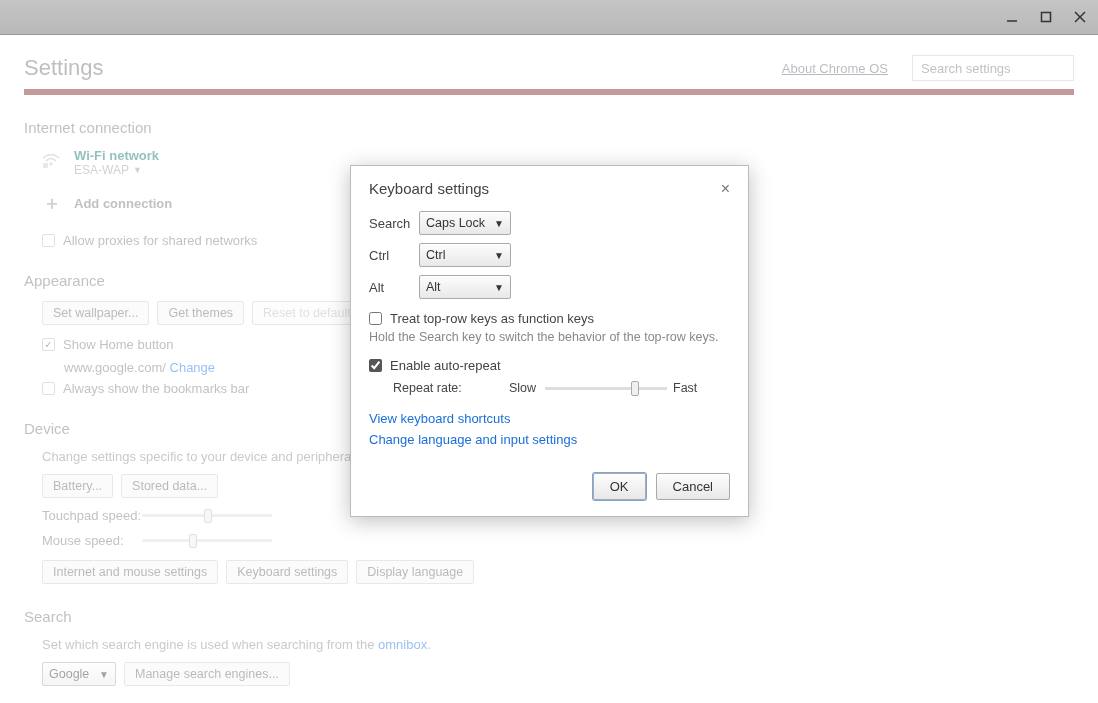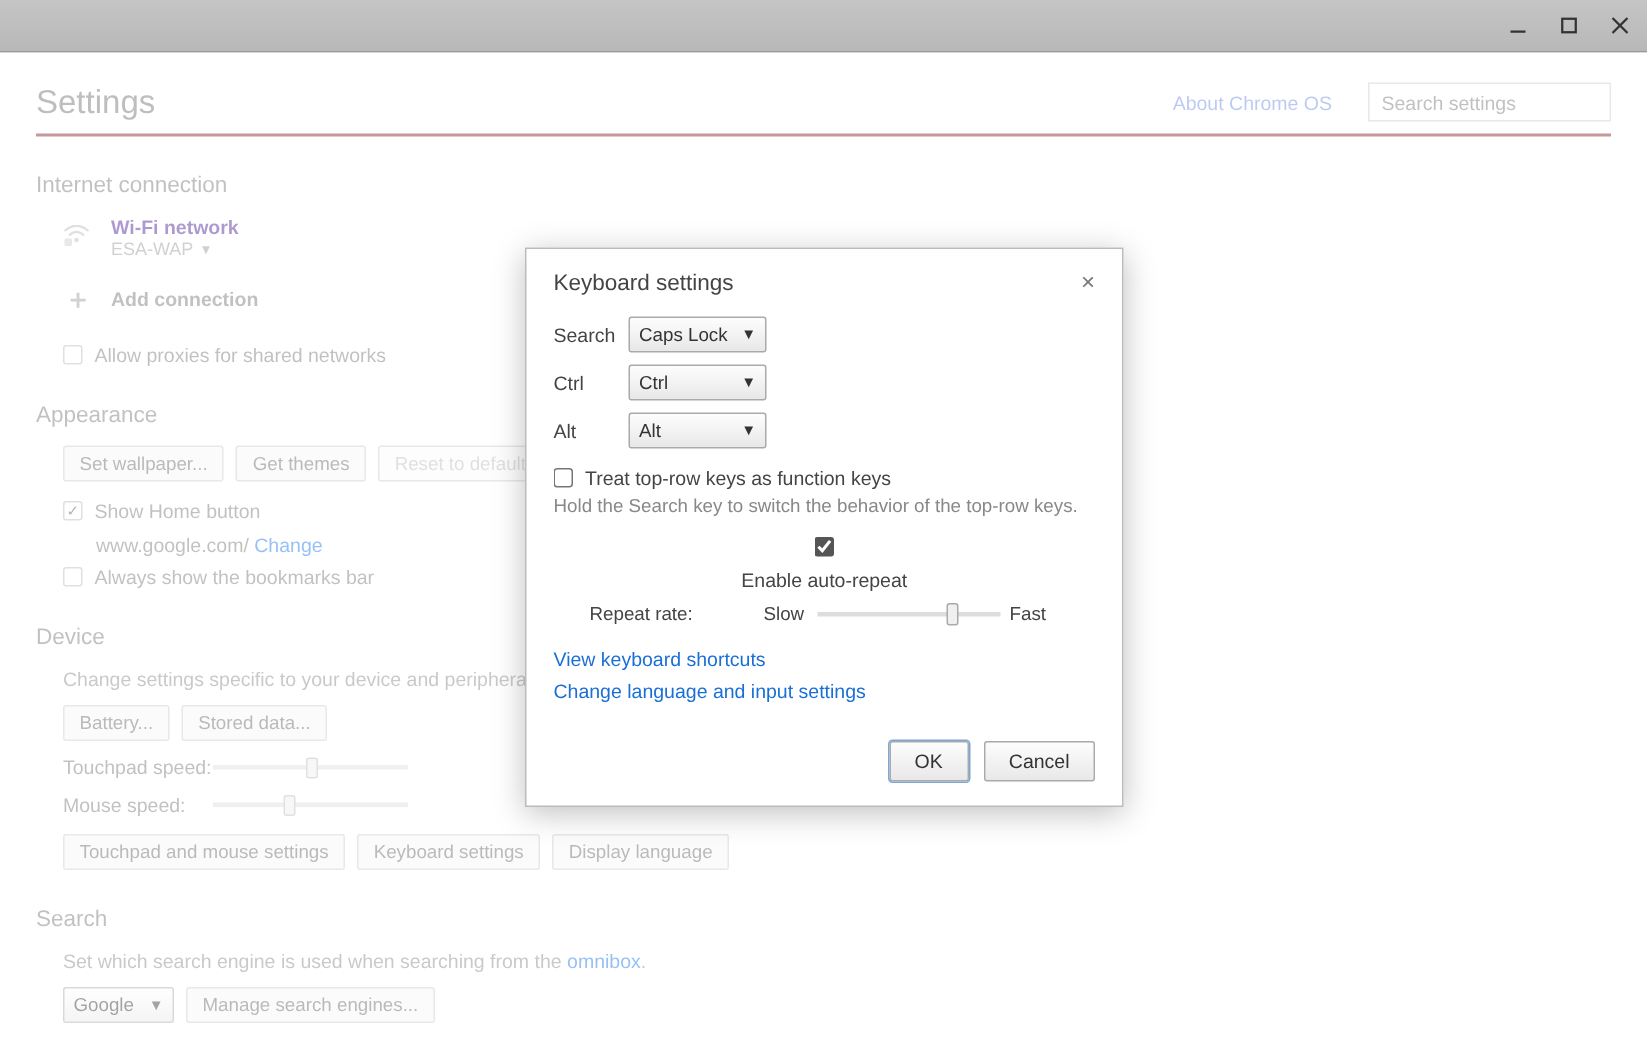--- a/index.html
+++ b/index.html
@@ -8,33 +8,33 @@
 
 .titlebar { height: 35px; background: linear-gradient(#c5c5c5, #b8b8b8); border-bottom: 1px solid #999; display: flex; justify-content: flex-end; align-items: center; padding-right: 10px; gap: 18px; }
 .titlebar .win-btn { width: 16px; height: 16px; display: flex; align-items: center; justify-content: center; cursor: pointer; }
 .win-btn svg { display:block; }
 
 
 .dim { position: absolute; inset: 35px 0 0 0; background: rgba(255,255,255,0.55); pointer-events: none; }
 
 
 .page { padding: 20px 24px 0 24px; color: #555; }
-.header-row { display: flex; align-items: center; justify-content: space-between; border-bottom: 2px solid #7f1d1d; padding-bottom: 8px; }
+.header-row { display: flex; align-items: center; justify-content: space-between; border-bottom: 6px solid #7f1d1d; padding-bottom: 8px; }
 .page-title { font-size: 22px; font-weight: 400; color: #6f6f6f; }
 .header-right { display: flex; align-items: center; gap: 24px; }
-.about-link { color: #1d4ed8; font-size: 13px; opacity: .65; }
+.about-link { color: #0f172a; font-size: 13px; opacity: .65; text-decoration: underline; }
 .search-box { width: 162px; height: 26px; border: 1px solid #ccc; padding: 2px 8px; font-size: 13px; color: #999; background:#fff; }
 
 .section { margin-top: 24px; }
 .section-heading { font-size: 15px; color: #777; margin-bottom: 12px; font-weight: 400; }
 .section-body { padding-left: 18px; }
 
 .wifi-row { display: flex; align-items: center; gap: 12px; margin-bottom: 14px; }
 .wifi-icon { width: 20px; color: #999; }
-.wifi-name { font-weight: bold; color: #4c1d95; font-size: 13px; }
+.wifi-name { font-weight: bold; color: #0f766e; font-size: 13px; }
 .wifi-sub { color: #999; font-size: 12px; display:flex; align-items:center; gap:4px; }
 .add-conn { display: flex; align-items: center; gap: 12px; color: #777; font-weight: bold; margin-bottom: 18px; }
 .plus-icon { width: 20px; font-size: 18px; color: #999; text-align:center; }
 
 .checkbox-row { display: flex; align-items: center; gap: 8px; color: #777; margin-bottom: 8px; font-size:13px; }
 .fake-checkbox { width: 13px; height: 13px; border: 1px solid #bbb; border-radius: 2px; background:#fff; display:inline-flex; align-items:center; justify-content:center; font-size:10px; color:#555; }
 .fake-checkbox.checked::after { content:"✓"; }
 
 .btn-row { display: flex; gap: 8px; flex-wrap: wrap; }
 .btn { border: 1px solid #ccc; background: #f7f7f7; padding: 4px 10px; font-size: 12.5px; color: #666; border-radius: 2px; cursor: pointer; }
@@ -179,21 +179,21 @@
             <div class="thumb" style="left:62px;"></div>
           </div>
       </div>
       <div class="slider-row">
         <span style="width:100px;">Mouse speed:</span>
         <div class="fake-slider">
             <div class="thumb" style="left:47px;"></div>
           </div>
       </div>
       <div class="btn-row" style="margin-top:12px;">
-        <div class="btn">Touchpad and mouse settings</div>
+        <div class="btn">Internet and mouse settings</div>
         <div class="btn">Keyboard settings</div>
         <div class="btn">Display language</div>
       </div>
     </div>
   </div>
 
   <div class="section">
     <div class="section-heading">Search</div>
     <div class="section-body">
       <div class="desc-text">
@@ -240,21 +240,21 @@
       </div>
     </div>
 
     <div class="check-row">
       <input type="checkbox" class="real-checkbox" style="">
       <span>Treat top-row keys as function keys</span>
     </div>
     <div class="modal-desc">Hold the Search key to switch the behavior of the top-row keys.</div>
 
     <div class="repeat-block">
-      <div class="check-row" style="margin-top:8px;flex-direction:column;">
+      <div class="check-row" style="margin-top:8px;">
         <input type="checkbox" class="real-checkbox" checked="" style="">
         <span>Enable auto-repeat</span>
       </div>
       <div class="repeat-row">
         <span class="rlabel">Repeat rate:</span>
         <span class="endlabel-l">Slow</span>
         <div class="mslider">
             <div class="thumb" style="left:86px;"></div>
           </div>
         <span class="endlabel-r">Fast</span>

